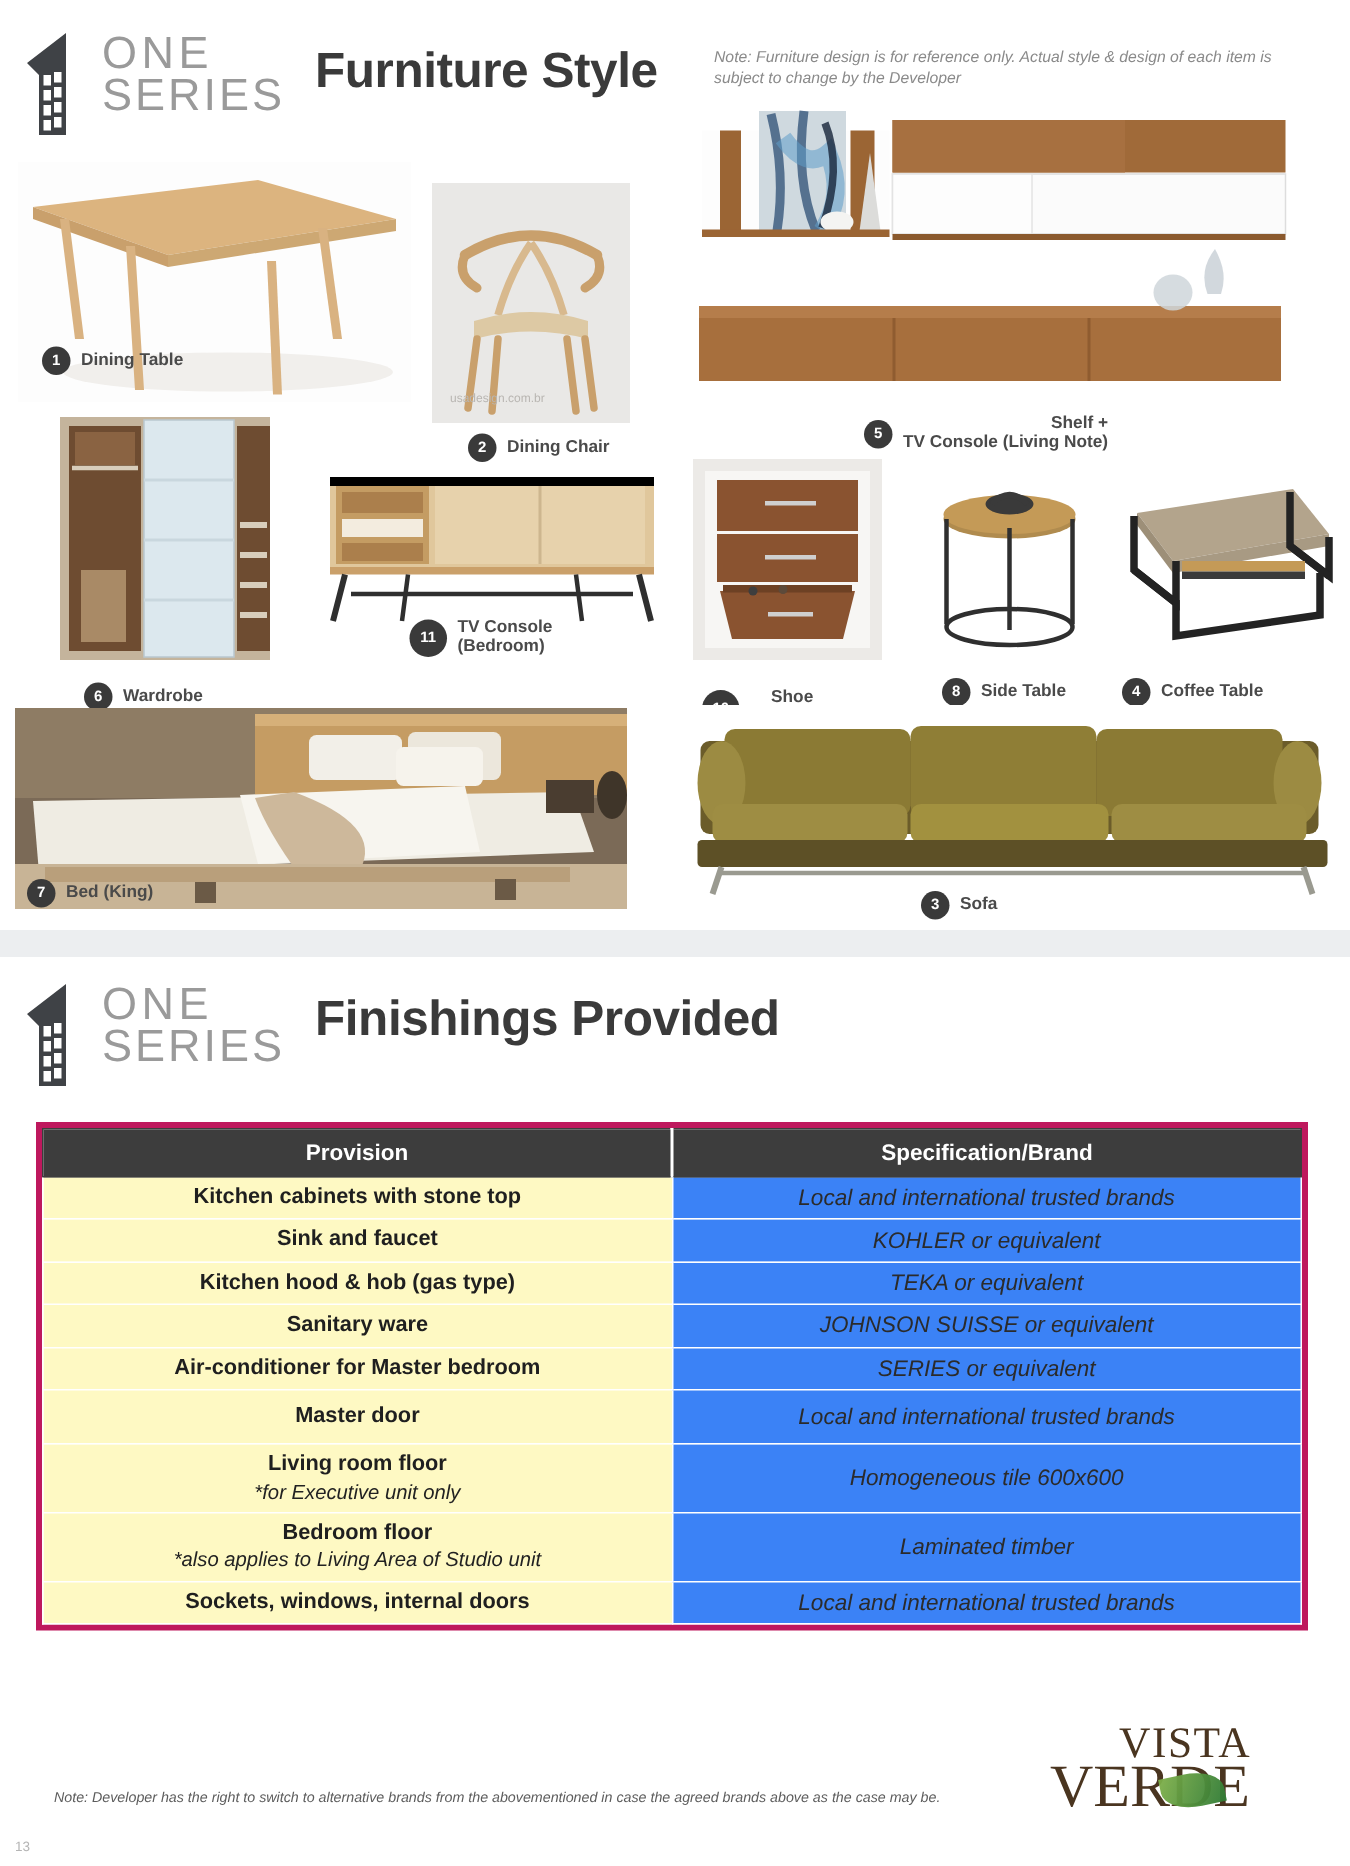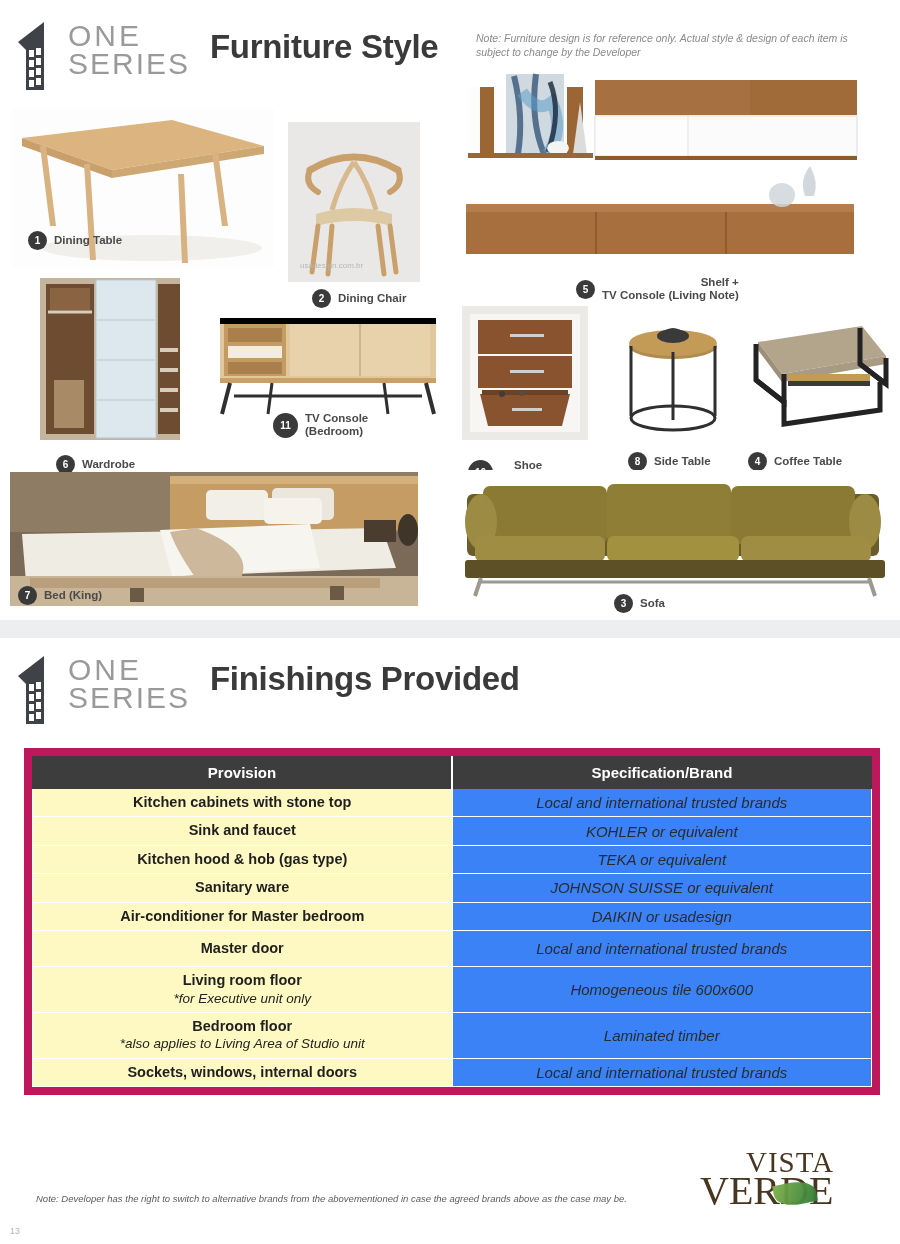--- a/index.html
+++ b/index.html
@@ -69,21 +69,21 @@
     text-align: center; width: 388px; line-height: 1.2;
   }
   td.prov .sub {
     display: block; font-weight: normal; font-style: italic;
     font-size: 13.5px; color: #222; margin-top: 1px;
   }
   td.spec {
     background: #3b82f6; color: #2b2b2b; font-style: italic; font-size: 15px;
     text-align: center; border-color: #b8b8b8;
   }
-  .tbl-outline { border: 8px solid #be185d; display:inline-block; }
+  .tbl-outline { border: 4px solid #be185d; display:inline-block; }
 
   .note-bottom {
     font-size: 9.5px; font-style: italic; color: #5c5c5c; line-height: 1.45;
   }
   .page-num { font-size: 9px; color: #b5b5b5; }
 
   
   .vv { position: absolute; font-family: "Liberation Serif", serif; color: #4a3520; }
   .vv .l1 { font-size: 29px; letter-spacing: 1px; line-height: 0.84; }
   .vv .l2 { font-size: 40px; letter-spacing: 0px; line-height: 0.84; position: relative; }
@@ -400,21 +400,21 @@
         <tr>
           <td class="prov">Kitchen hood &amp; hob (gas type)</td>
           <td class="spec">TEKA or equivalent</td>
         </tr>
         <tr>
           <td class="prov">Sanitary ware</td>
           <td class="spec">JOHNSON SUISSE or equivalent</td>
         </tr>
         <tr>
           <td class="prov">Air-conditioner for Master bedroom</td>
-          <td class="spec">DAIKIN or usadesign</td>
+          <td class="spec">SERIES or equivalent</td>
         </tr>
         <tr>
           <td class="prov" style="padding:9px 8px;">Master door</td>
           <td class="spec">Local and international trusted brands</td>
         </tr>
         <tr>
           <td class="prov">
             <span>Living room floor</span>
             <span class="sub">*for Executive unit only</span>
           </td>

